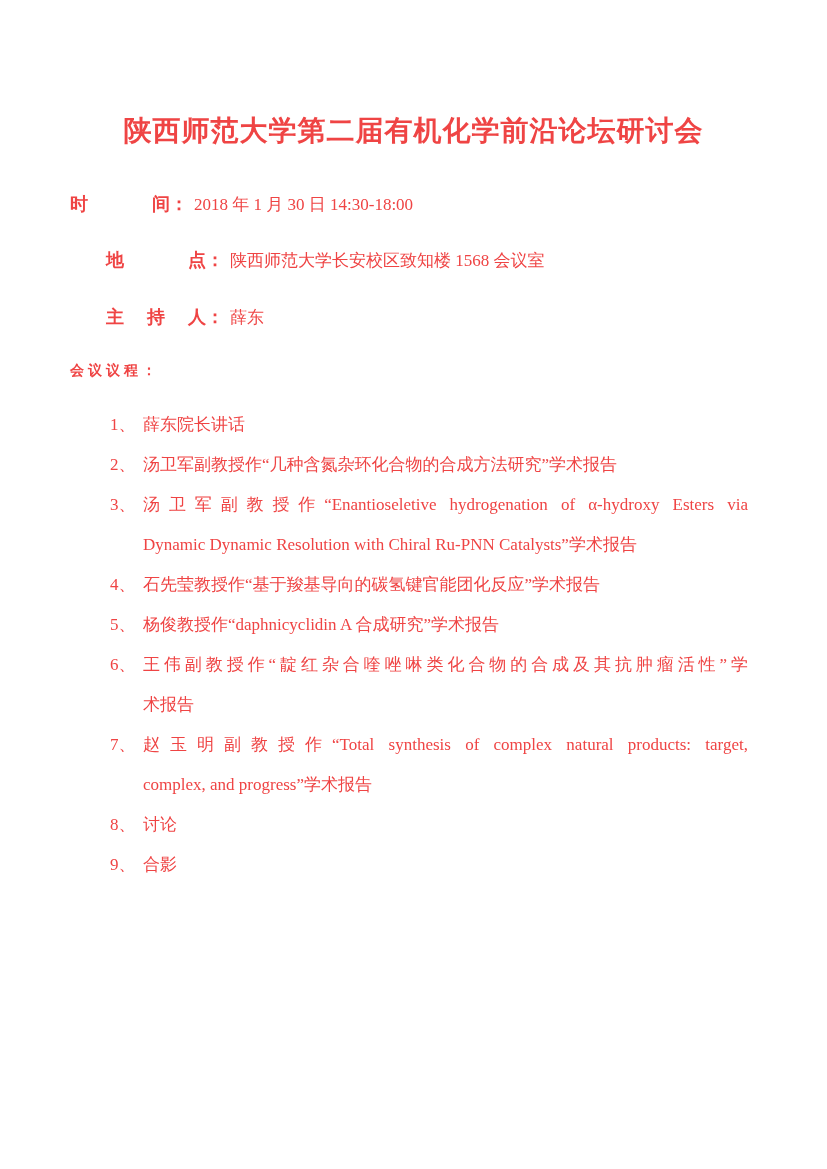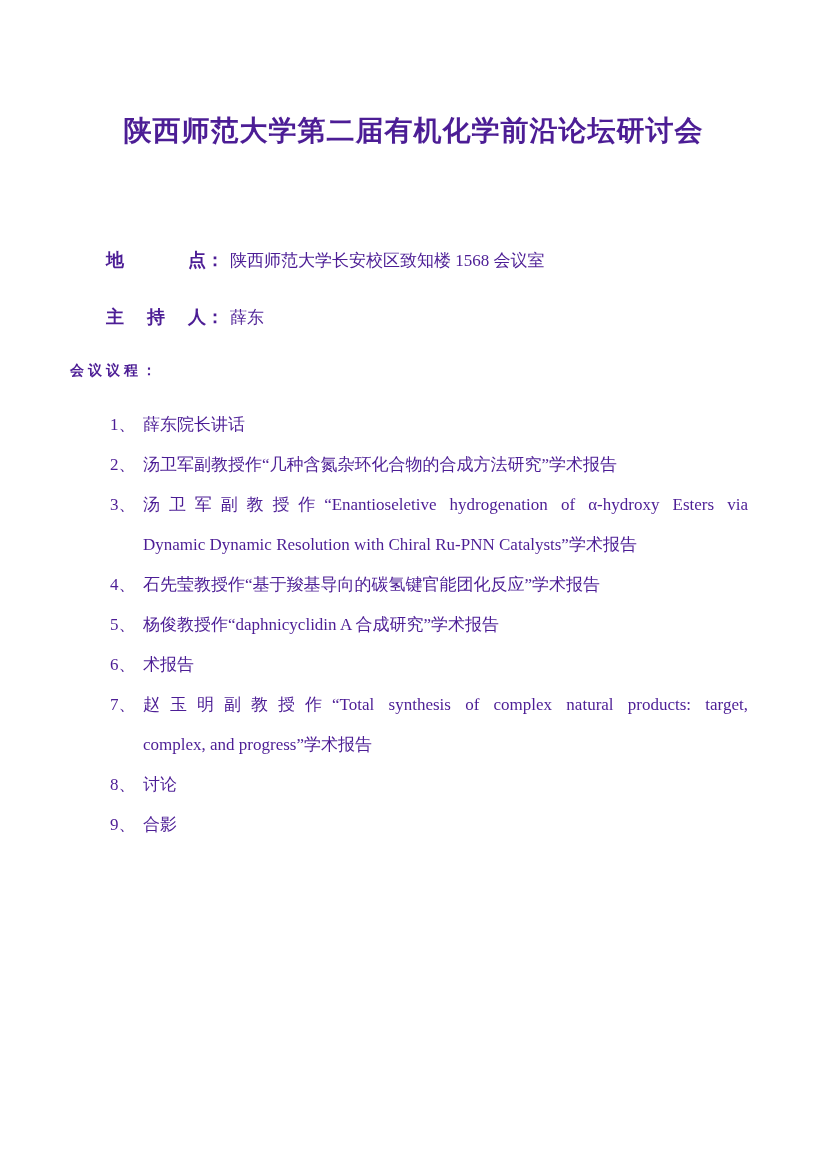--- a/index.html
+++ b/index.html
@@ -3,21 +3,21 @@
 <meta charset="utf-8">
 <style>
   html, body { margin: 0; padding: 0; }
   body { background: #888; }
   .page {
     position: relative;
     width: 827px;
     height: 1169px;
     margin: 0 auto;
     background: #ffffff;
-    color: #4c1d95;
+    color: #ef4444;
     font-family: "Liberation Serif", serif;
     overflow: hidden;
   }
   .doc-title {
     position: absolute;
     top: 112px;
     left: 0;
     right: 0;
     text-align: center;
     font-family: "Liberation Sans", sans-serif;
@@ -83,20 +83,23 @@
     text-align-last: justify;
   }
 </style>
 </head>
 <body>
 
 <div class="page">
 
   <div class="doc-title">陕西师范大学第二届有机化学前沿论坛研讨会</div>
 
+  <div class="field-row row-0">
+    <span class="field-label">时间</span><span class="field-colon">：</span><span class="field-value">2018 年 1 月 30 日 14:30-18:00</span>
+  </div>
 
   <div class="field-row row-1">
     <span class="field-label">地点</span><span class="field-colon">：</span><span class="field-value">陕西师范大学长安校区致知楼 1568 会议室</span>
   </div>
 
   <div class="field-row row-2">
     <span class="field-label">主持人</span><span class="field-colon">：</span><span class="field-value">薛东</span>
   </div>
 
   <div class="agenda-heading">会议议程：</div>
@@ -135,20 +138,21 @@
     <div class="agenda-item">
       <span class="item-num">5、</span>
       <div class="item-lines">
         <div class="item-line">杨俊教授作“daphnicyclidin A 合成研究”学术报告</div>
       </div>
     </div>
 
     <div class="agenda-item">
       <span class="item-num">6、</span>
       <div class="item-lines">
+        <div class="item-line just">王伟副教授作“靛红杂合喹唑啉类化合物的合成及其抗肿瘤活性”学</div>
         <div class="item-line">术报告</div>
       </div>
     </div>
 
     <div class="agenda-item">
       <span class="item-num">7、</span>
       <div class="item-lines">
         <div class="item-line just">赵玉明副教授作“Total synthesis of complex natural products: target,</div>
         <div class="item-line">complex, and progress”学术报告</div>
       </div>

